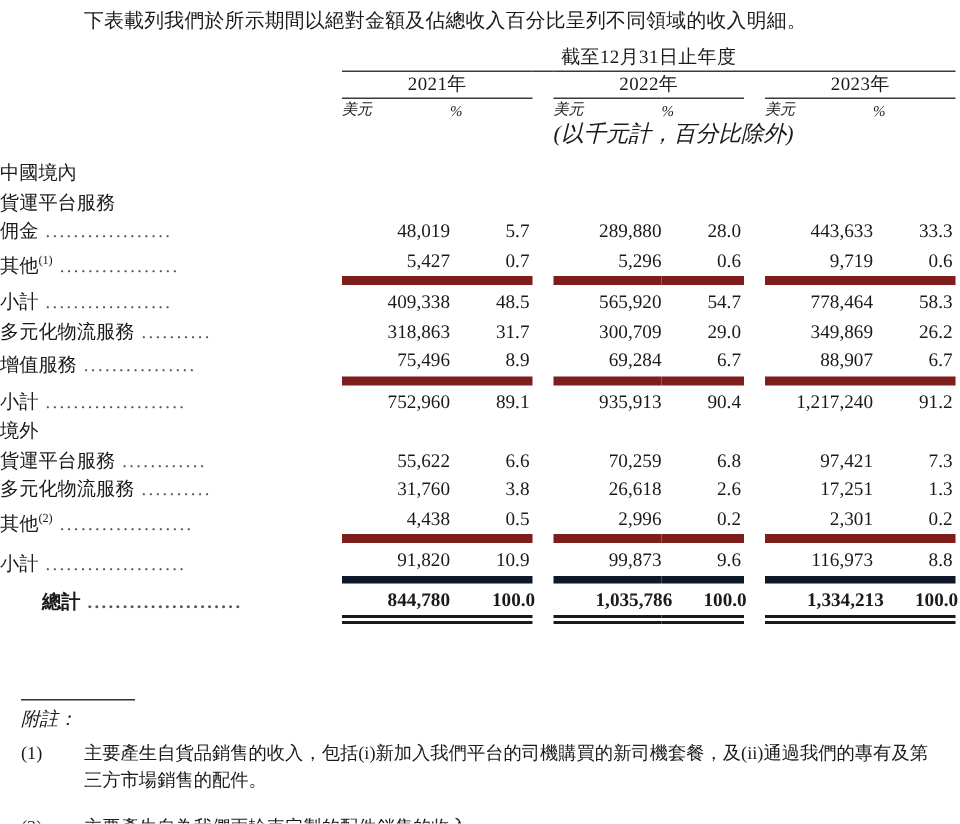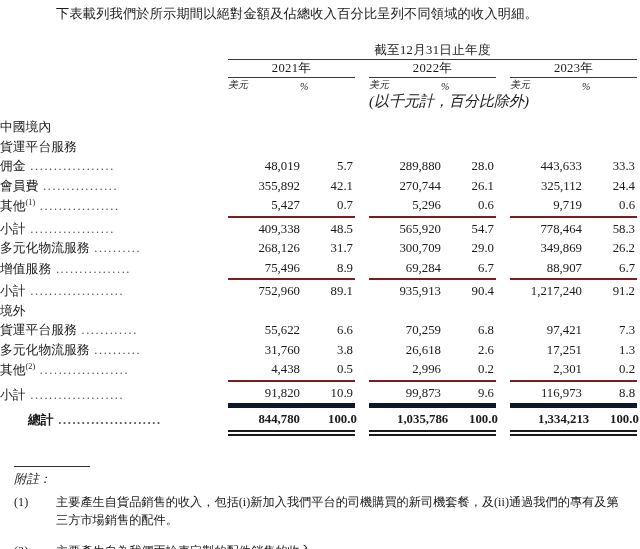--- a/index.html
+++ b/index.html
@@ -26,21 +26,21 @@
     font-size: 13.2px;
     line-height: 20px;
     letter-spacing: 0.2px;
     white-space: nowrap;
   }
 
   
   .tbl-wrap {
     position: absolute;
     left: 0px;
-    top: 42px;
+    top: 30px;
     width: 640px;
   }
   table.fin {
     border-collapse: collapse;
     table-layout: fixed;
     width: 632px;
     margin-left: 0px;
     font-size: 12.4px;
   }
   table.fin td, table.fin th {
@@ -122,21 +122,21 @@
   .num.pct { padding-right: 2px; }
 
   sup.fn {
     font-size: 8.2px;
     vertical-align: super;
     line-height: 0;
   }
 
   
   tr.subtotal td.num {
-    border-top: 2px solid #7f1d1d;
+    border-top: 6px solid #7f1d1d;
     padding-top: 2px;
   }
 
   
   tr.grand td { font-weight: bold; padding-left: 28px; }
   tr.grand td.num {
     border-top: 5px solid #0f172a;
     padding-top: 2px;
   }
   .dbl-under td.dblcell {
@@ -268,31 +268,20 @@
           <td class="num">48,019</td>
           <td class="num pct">5.7</td>
           <td></td>
           <td class="num">289,880</td>
           <td class="num pct">28.0</td>
           <td></td>
           <td class="num">443,633</td>
           <td class="num pct">33.3</td>
         </tr>
         <tr>
-          <td class="rowlabel lvl2"><span class="txt">會員費</span><span class="leader"> ................</span></td>
-          <td class="num">355,892</td>
-          <td class="num pct">42.1</td>
-          <td></td>
-          <td class="num">270,744</td>
-          <td class="num pct">26.1</td>
-          <td></td>
-          <td class="num">325,112</td>
-          <td class="num pct">24.4</td>
-        </tr>
-        <tr>
           <td class="rowlabel lvl2"><span class="txt">其他</span><sup class="fn">(1)</sup><span class="leader"> .................</span></td>
           <td class="num">5,427</td>
           <td class="num pct">0.7</td>
           <td></td>
           <td class="num">5,296</td>
           <td class="num pct">0.6</td>
           <td></td>
           <td class="num">9,719</td>
           <td class="num pct">0.6</td>
         </tr>
@@ -302,21 +291,21 @@
           <td class="num pct">48.5</td>
           <td></td>
           <td class="num">565,920</td>
           <td class="num pct">54.7</td>
           <td></td>
           <td class="num">778,464</td>
           <td class="num pct">58.3</td>
         </tr>
         <tr>
           <td class="rowlabel lvl1"><span class="txt">多元化物流服務</span><span class="leader"> ..........</span></td>
-          <td class="num">268,126</td>
+          <td class="num">318,863</td>
           <td class="num pct">31.7</td>
           <td></td>
           <td class="num">300,709</td>
           <td class="num pct">29.0</td>
           <td></td>
           <td class="num">349,869</td>
           <td class="num pct">26.2</td>
         </tr>
         <tr>
           <td class="rowlabel lvl1"><span class="txt">增值服務</span><span class="leader"> ................</span></td>

